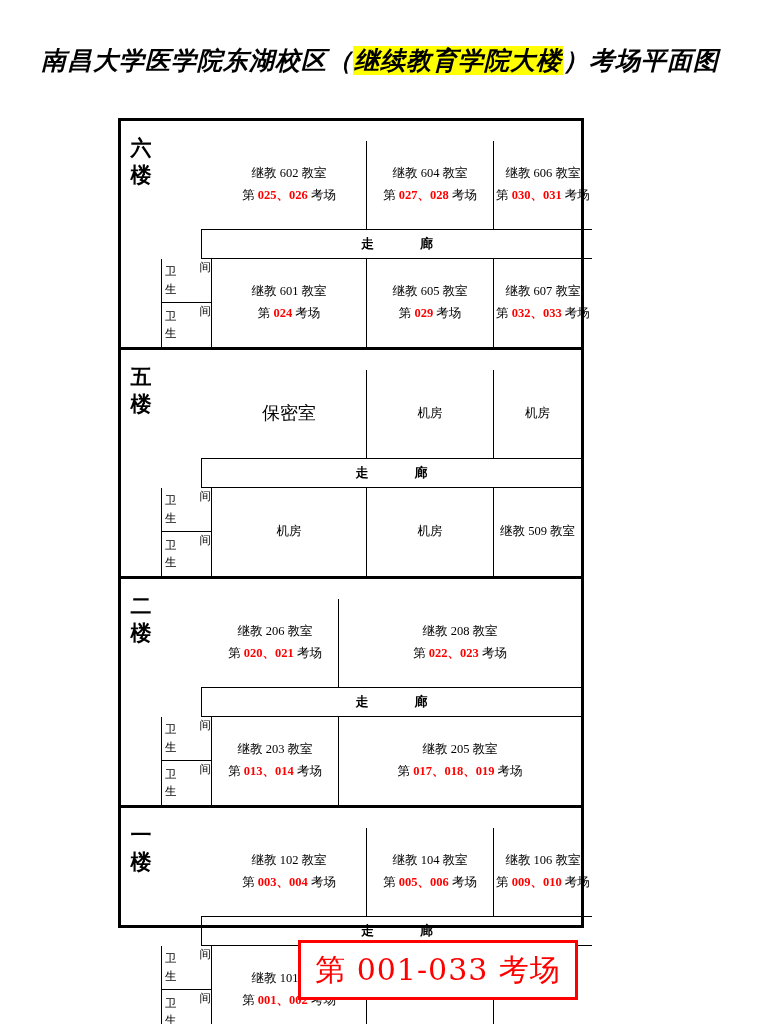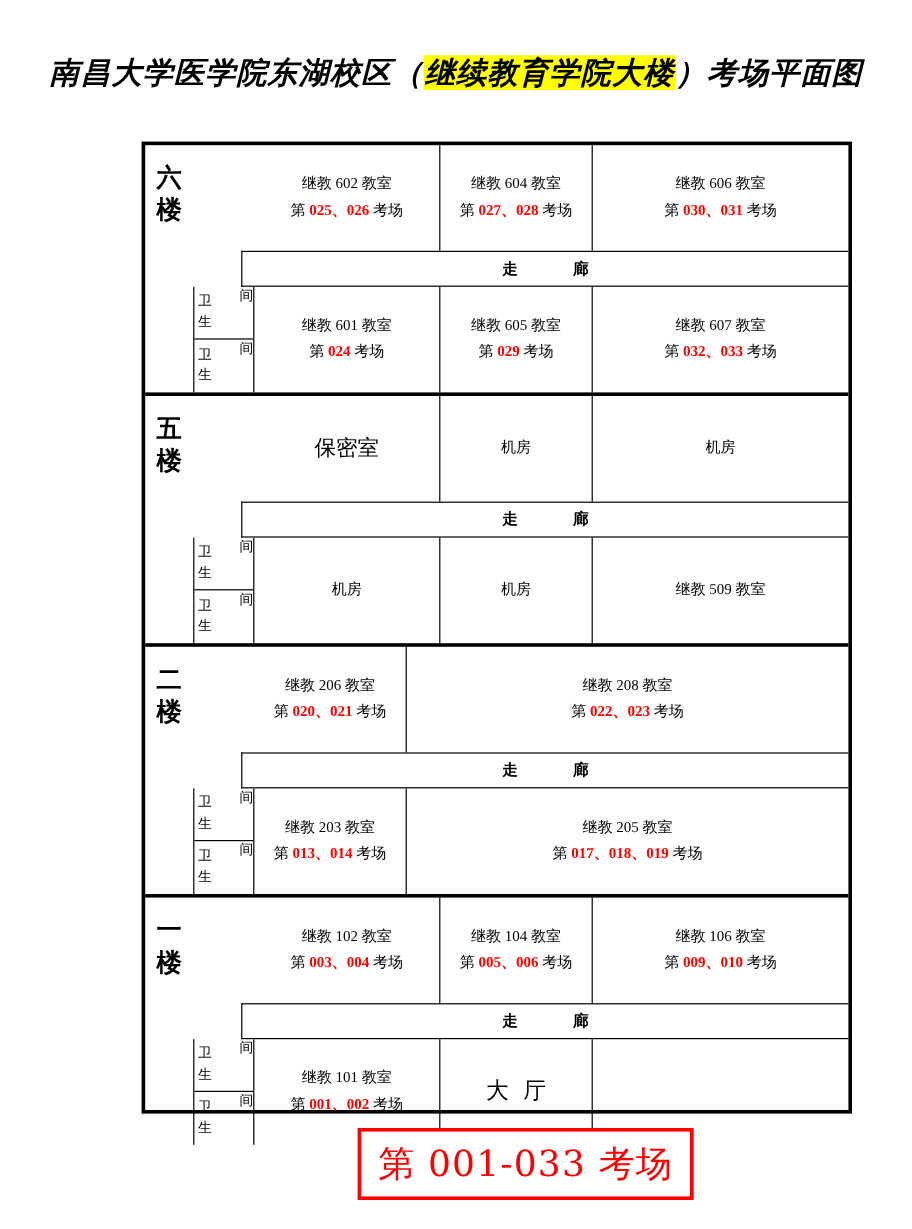--- a/index.html
+++ b/index.html
@@ -31,21 +31,21 @@
   }
   .title .hl {
     background: #FFFF00;
     padding: 0 1px;
   }
 
   
   .plan {
     position: absolute;
     left: 118px; top: 118px;
-    width: 592px; height: 810px;
+    width: 466px; height: 810px;
     border: 3px solid #000;
     background: #fff;
   }
 
   .floor {
     position: relative;
     width: 100%;
     border-bottom: 3px solid #000;
     display: flex;
   }
@@ -67,20 +67,21 @@
     font-weight: bold;
     line-height: 1.28;
     color: #000;
   }
 
   
   .floor-body {
     flex: 1 1 auto;
     display: flex;
     flex-direction: column;
+    margin-top: 20px;
   }
 
   .row {
     display: flex;
     width: 100%;
   }
   .row-top { height: 88px; }
   .row-corr { height: 30px; }
   .row-bot  { height: 88px; }
 

